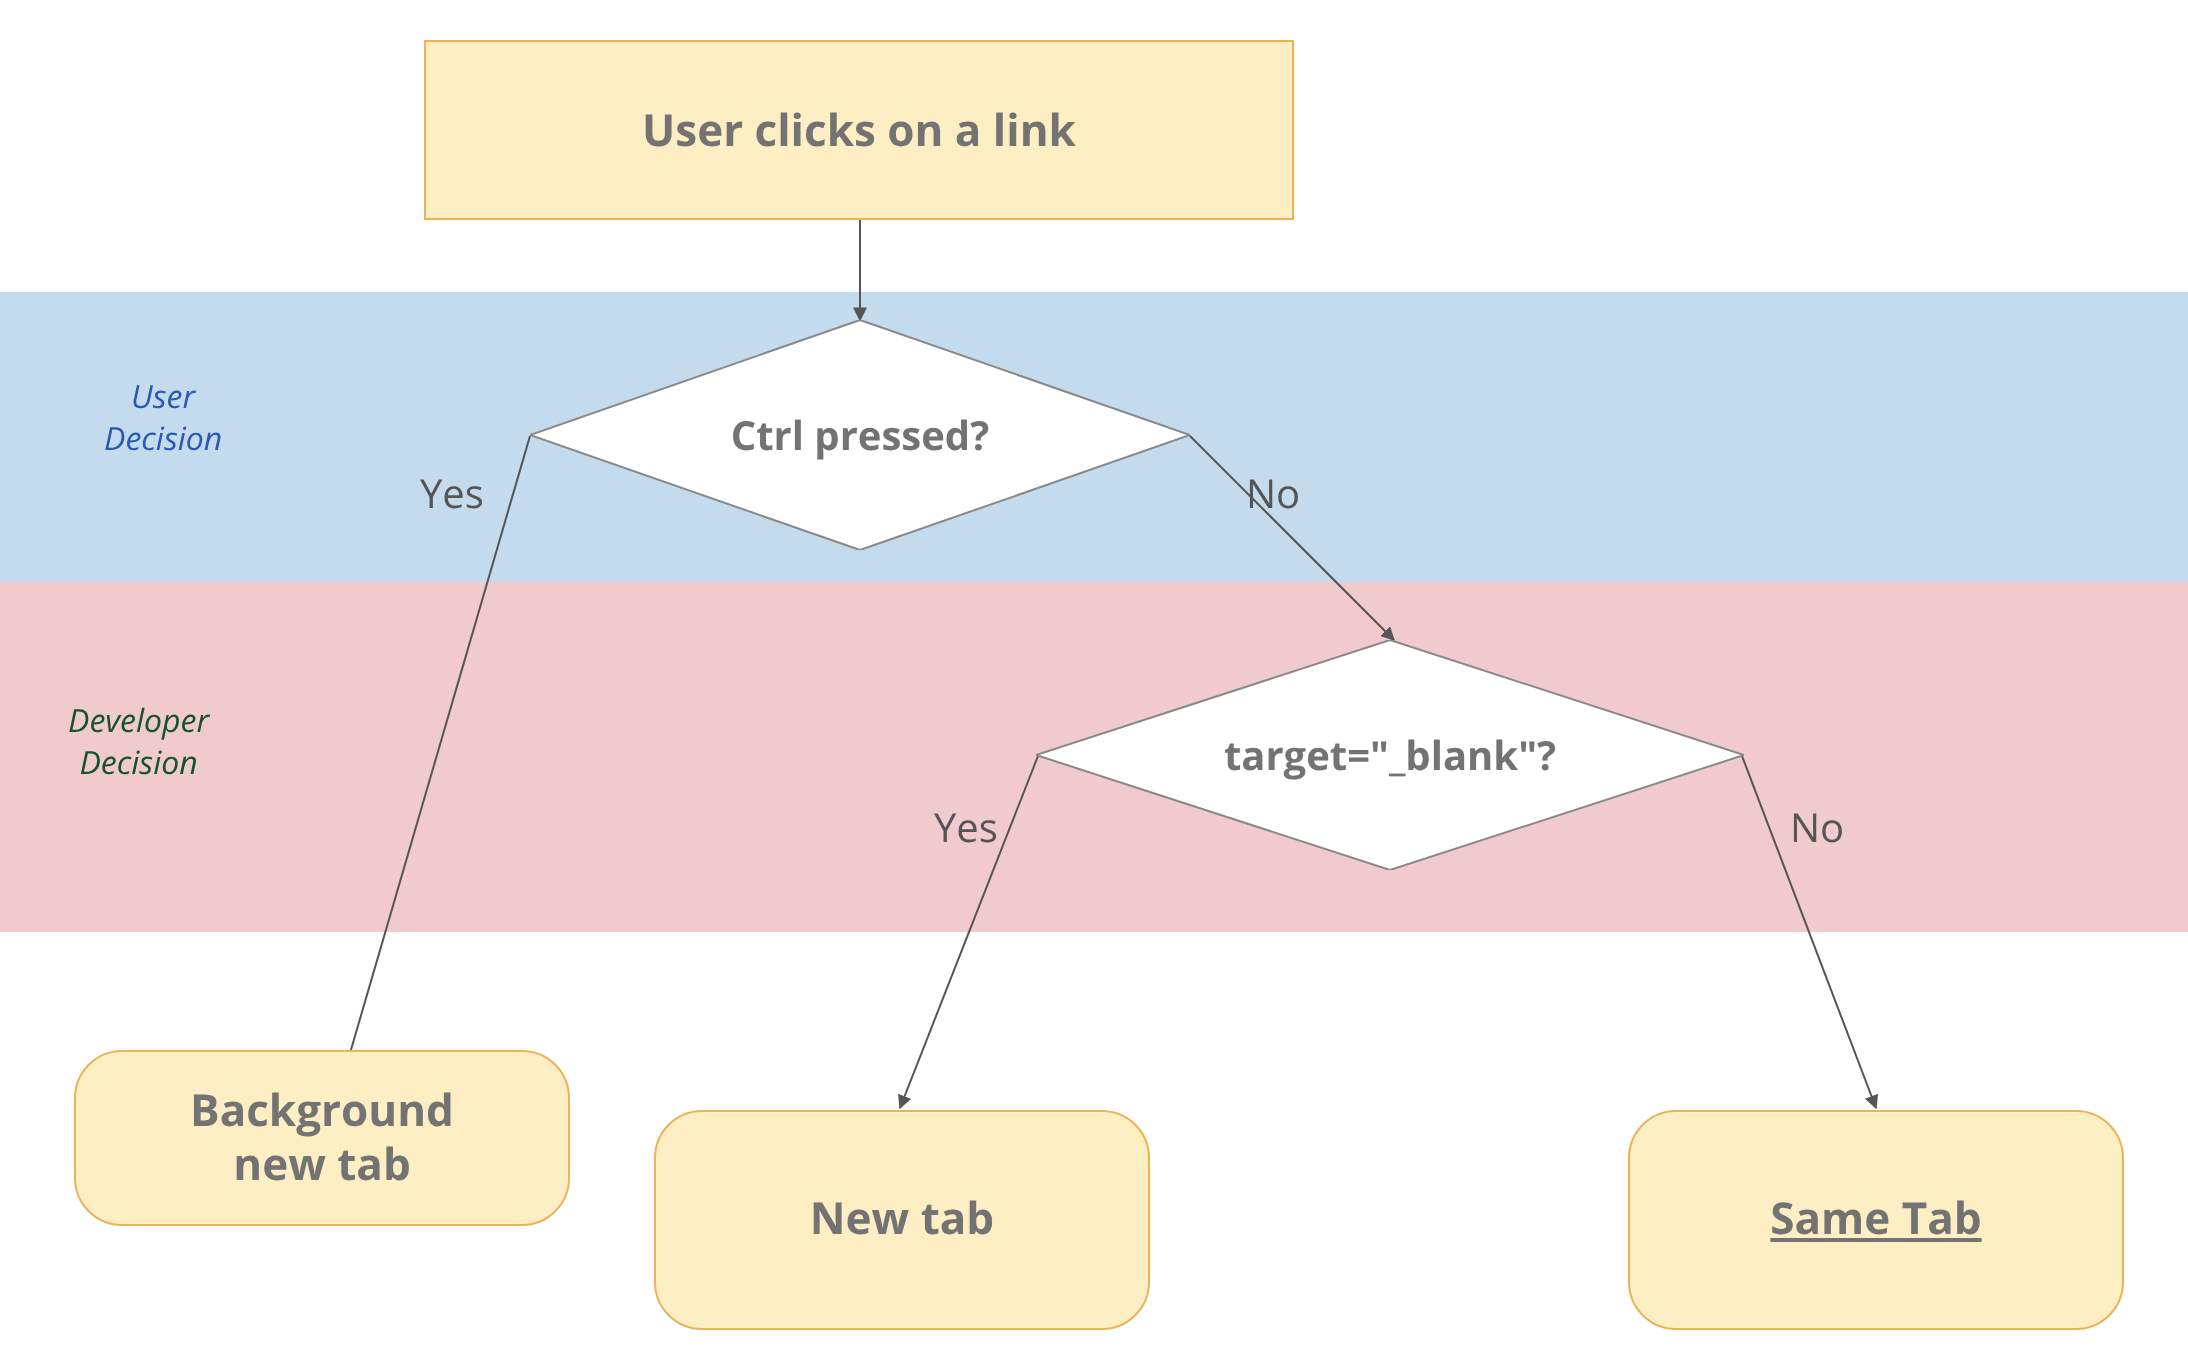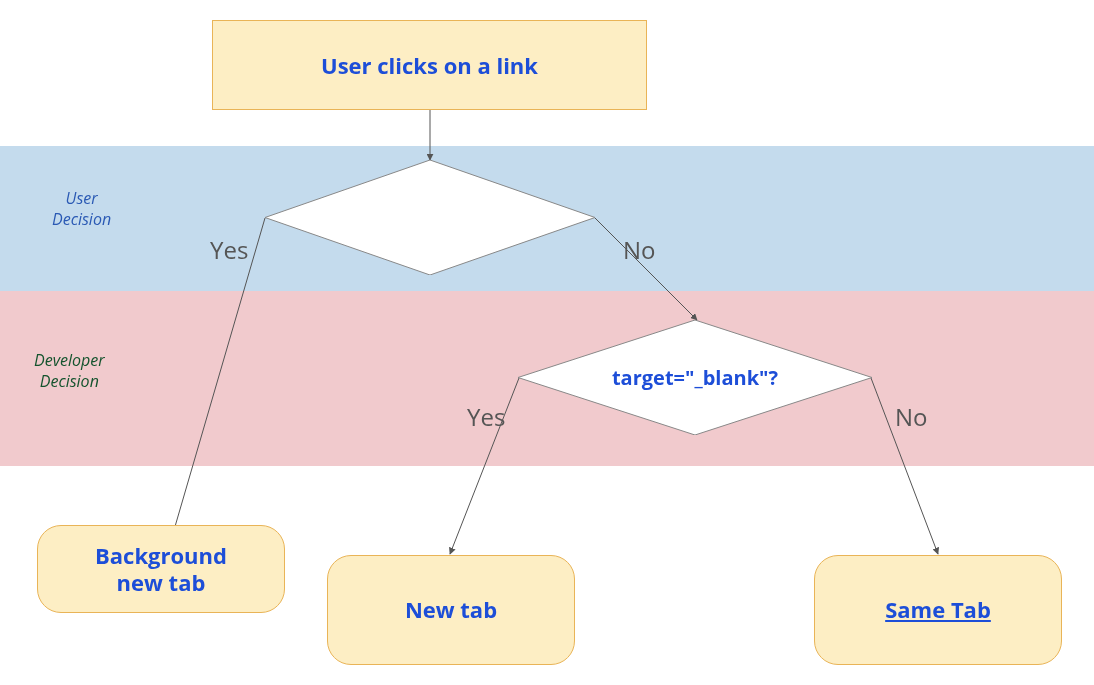--- a/index.html
+++ b/index.html
@@ -43,21 +43,21 @@
   .band-label.dev  { color: #14532d; }
 
   .node {
     position: absolute;
     box-sizing: border-box;
     display: flex;
     align-items: center;
     justify-content: center;
     text-align: center;
     font-weight: 700;
-    color: #1d4ed8;
+    color: #737373;
   }
   .node.start {
     background: #fdeec4;
     border: 1px solid #e9b457;
     font-size: 22px;
   }
   .node.end {
     background: #fdeec4;
     border: 1px solid #e9b457;
     border-radius: 24px;
@@ -78,21 +78,21 @@
     stroke: #888888;
     stroke-width: 1;
   }
   .node.decision .label {
     position: relative;
     z-index: 1;
   }
 
   .edge-label {
     position: absolute;
-    font-size: 24px;
+    font-size: 20px;
     color: #555;
   }
 
   svg.connectors {
     position: absolute;
     left: 0;
     top: 0;
     width: 1094px;
     height: 685px;
     pointer-events: none;
@@ -132,20 +132,21 @@
 </svg>
 
 <div class="node start" style="left:212px; top:20px; width:435px; height:90px;">
   <span>User clicks on a link</span>
 </div>
 
 <div class="node decision" style="left:265px; top:160px; width:330px; height:115px;">
   <svg class="diamond" viewBox="0 0 330 115" preserveAspectRatio="none">
     <polygon points="165,0 330,57.5 165,115 0,57.5"></polygon>
   </svg>
+  <span class="label">Ctrl pressed?</span>
 </div>
 
 <div class="node decision" style="left:518px; top:320px; width:354px; height:115px;">
   <svg class="diamond" viewBox="0 0 354 115" preserveAspectRatio="none">
     <polygon points="177,0 354,57.5 177,115 0,57.5"></polygon>
   </svg>
   <span class="label">target="_blank"?</span>
 </div>
 
 <div class="node end" style="left:37px; top:525px; width:248px; height:88px;">

